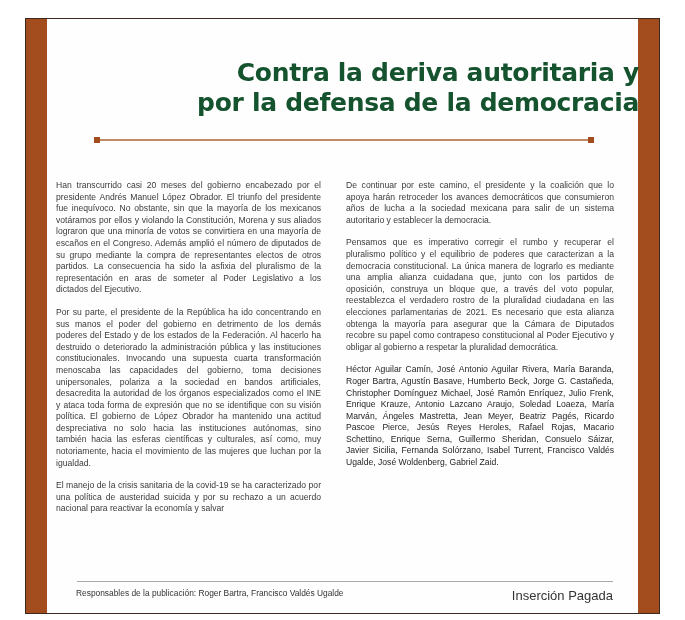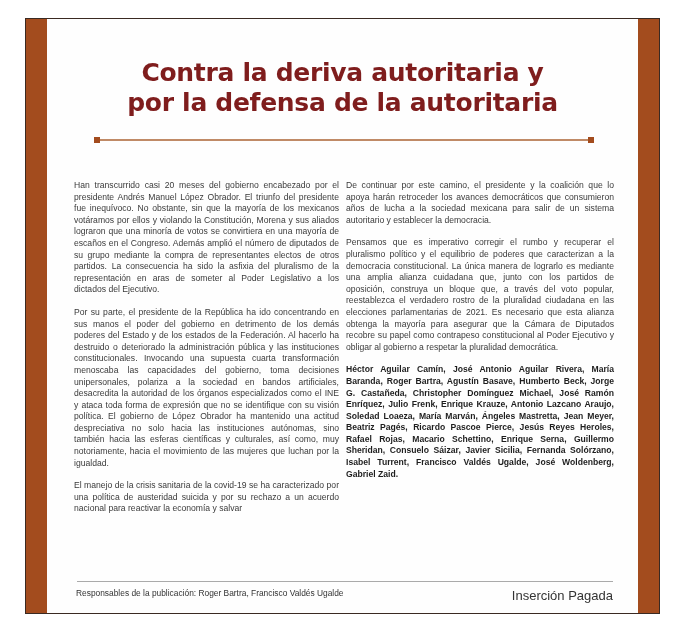--- a/index.html
+++ b/index.html
@@ -1,45 +1,45 @@
 <!DOCTYPE html>
 <html><head>
 <meta charset="utf-8">
 <style>
   html, body { margin:0; padding:0; background:#ffffff; }
   body { width:685px; height:620px; position:relative; overflow:hidden; font-family:"Liberation Sans", sans-serif; }
   .frame { position:absolute; left:25px; top:18px; width:635px; height:596px; border:1px solid #3a2a22; box-sizing:border-box; background:#fefefe; }
   .bar { position:absolute; top:0; bottom:0; width:21px; background:#a34c1e; }
   .bar.left { left:0; }
   .bar.right { right:0; }
-  .title { position:absolute; left:46px; right:46px; top:58px; text-align:center; font-family:"DejaVu Sans", sans-serif; font-weight:bold; font-size:25px; line-height:30px; color:#7f1d1d; letter-spacing:-0.3px; }
+  .title { position:absolute; left:46px; right:46px; top:58px; text-align:right; font-family:"DejaVu Sans", sans-serif; font-weight:bold; font-size:25px; line-height:30px; color:#14532d; letter-spacing:-0.3px; }
   .rule { position:absolute; left:96px; width:496px; top:139px; height:2px; background:#c08a66; }
   .rule::before, .rule::after { content:""; position:absolute; top:-2px; width:6px; height:6px; background:#a34c1e; }
   .rule::before { left:-2px; }
   .rule::after { right:-2px; }
   .col { position:absolute; top:180px; font-size:8.6px; line-height:11.6px; color:#3a3a3a; text-align:justify; }
-  .col.c1 { left:74px; width:265px; }
+  .col.c1 { left:56px; width:265px; }
   .col.c2 { left:346px; width:268px; }
   .col p { margin:0 0 11px 0; }
-  .names { font-weight:bold; color:#1e1e1e; }
+  .names { font-weight:normal; color:#1e1e1e; }
   .footrule { position:absolute; left:77px; right:72px; top:581px; height:1px; background:#aaaaaa; }
   .foot-left { position:absolute; left:76px; top:588px; font-size:8.4px; color:#333; }
   .foot-right { position:absolute; right:72px; top:588px; font-size:13px; color:#333; }
 </style>
 </head>
 <body>
 
 <div class="frame">
   <div class="bar left"></div>
   <div class="bar right"></div>
 </div>
 
 <div class="title">
   <div>Contra la deriva autoritaria y</div>
-  <div>por la defensa de la autoritaria</div>
+  <div>por la defensa de la democracia</div>
 </div>
 <div class="rule"></div>
 
 <div class="col c1">
   <p>Han transcurrido casi 20 meses del gobierno encabezado por el presidente Andrés Manuel López Obrador. El triunfo del presidente fue inequívoco. No obstante, sin que la mayoría de los mexicanos votáramos por ellos y violando la Constitución, Morena y sus aliados lograron que una minoría de votos se convirtiera en una mayoría de escaños en el Congreso. Además amplió el número de diputados de su grupo mediante la compra de representantes electos de otros partidos. La consecuencia ha sido la asfixia del pluralismo de la representación en aras de someter al Poder Legislativo a los dictados del Ejecutivo.</p>
   <p>Por su parte, el presidente de la República ha ido concentrando en sus manos el poder del gobierno en detrimento de los demás poderes del Estado y de los estados de la Federación. Al hacerlo ha destruido o deteriorado la administración pública y las instituciones constitucionales. Invocando una supuesta cuarta transformación menoscaba las capacidades del gobierno, toma decisiones unipersonales, polariza a la sociedad en bandos artificiales, desacredita la autoridad de los órganos especializados como el INE y ataca toda forma de expresión que no se identifique con su visión política. El gobierno de López Obrador ha mantenido una actitud despreciativa no solo hacia las instituciones autónomas, sino también hacia las esferas científicas y culturales, así como, muy notoriamente, hacia el movimiento de las mujeres que luchan por la igualdad.</p>
   <p>El manejo de la crisis sanitaria de la covid-19 se ha caracterizado por una política de austeridad suicida y por su rechazo a un acuerdo nacional para reactivar la economía y salvar</p>
 </div>
 
 <div class="col c2">

